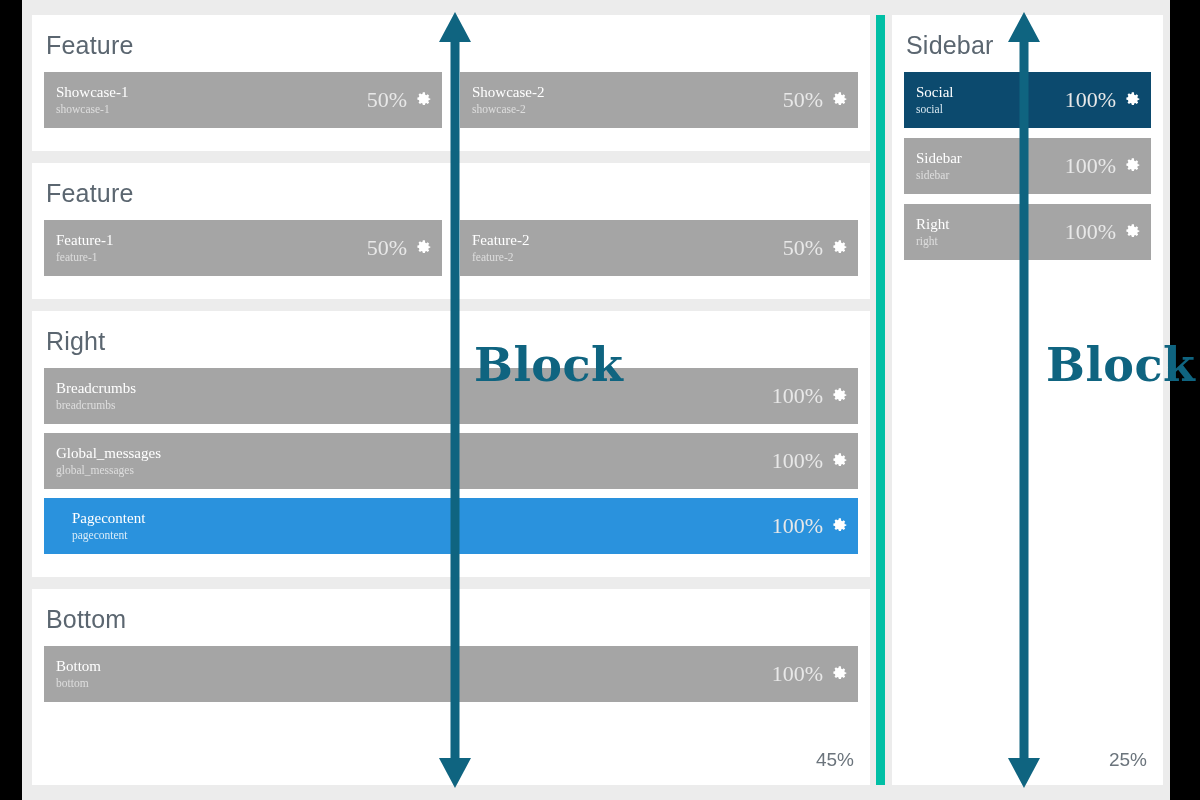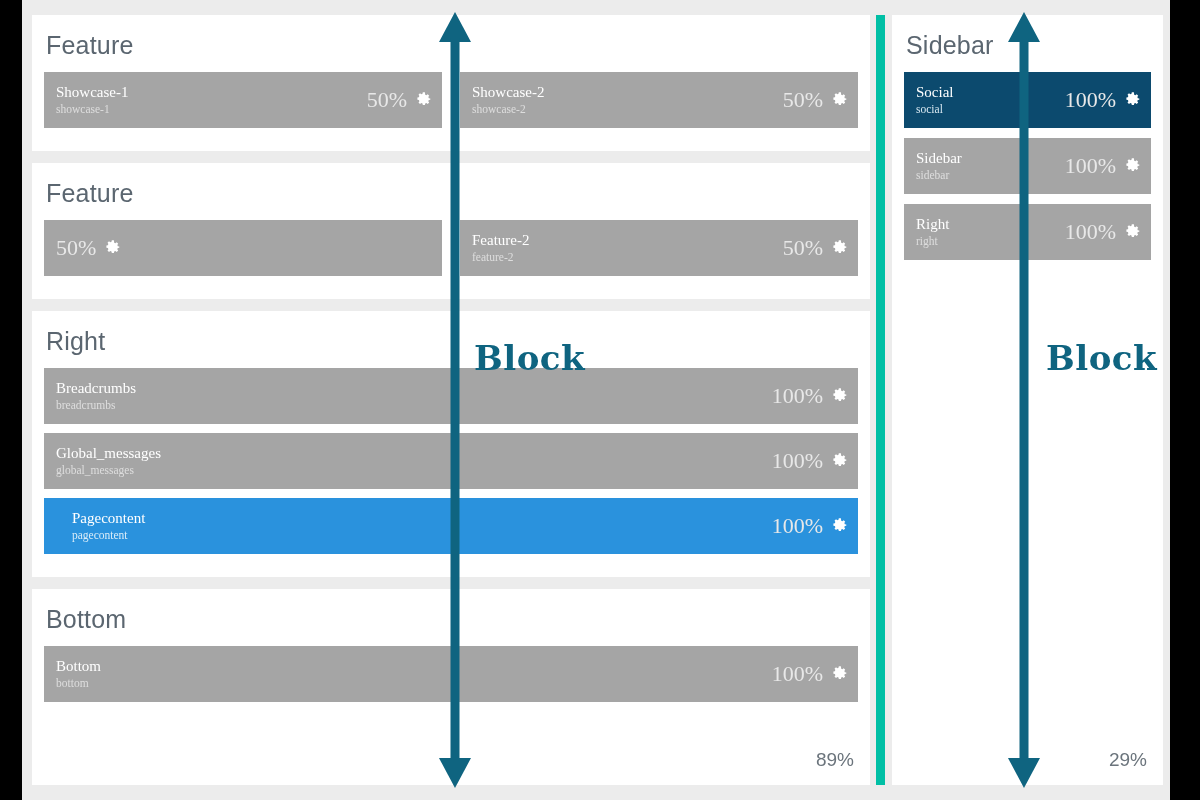--- a/index.html
+++ b/index.html
@@ -155,21 +155,21 @@
   }
   #arrow-main { left: 435px; }
   #arrow-side { left: 1004px; }
   .big-arrow svg { display: block; }
 
   
   .block-caption {
     position: absolute;
     font-family: "DejaVu Serif", "Liberation Serif", serif;
     font-weight: 700;
-    font-size: 34px;
+    font-size: 46px;
     color: #0f6480;
     letter-spacing: 0.5px;
     white-space: nowrap;
   }
   #caption-main { left: 474px; top: 338px; }
   #caption-side { left: 1046px; top: 338px; }
 </style>
 </head>
 <body>
 
@@ -209,20 +209,24 @@
         </div>
       </div>
     </div>
 
     <div class="section-gap"></div>
 
     <div class="section">
       <div class="section-title">Feature</div>
       <div class="rowset">
         <div class="block-row half spacer-right">
+          <div class="block-names">
+            <div class="block-title">Feature-1</div>
+            <div class="block-key">feature-1</div>
+          </div>
           <div class="block-pct">50%</div>
           <span class="gear-icon">
             <svg viewBox="0 0 16 16">
                 <path fill="#ffffff" d="M8 5.1a2.9 2.9 0 1 0 0 5.8 2.9 2.9 0 0 0 0-5.8zm0 4.3a1.4 1.4 0 1 1 0-2.8 1.4 1.4 0 0 1 0 2.8z"></path>
                 <path fill="#ffffff" d="M14.3 6.6l-1.5-.3a4.9 4.9 0 0 0-.5-1.2l.9-1.3-1.5-1.5-1.3.9a4.9 4.9 0 0 0-1.2-.5L8.9.2H6.8l-.3 1.5c-.4.1-.8.3-1.2.5l-1.3-.9-1.5 1.5.9 1.3c-.2.4-.4.8-.5 1.2l-1.5.3v2.1l1.5.3c.1.4.3.8.5 1.2l-.9 1.3 1.5 1.5 1.3-.9c.4.2.8.4 1.2.5l.3 1.5h2.1l.3-1.5c.4-.1.8-.3 1.2-.5l1.3.9 1.5-1.5-.9-1.3c.2-.4.4-.8.5-1.2l1.5-.3V6.6z"></path>
               </svg>
           </span>
         </div>
         <div class="block-row half">
           <div class="block-names">
@@ -301,21 +305,21 @@
           <span class="gear-icon">
             <svg viewBox="0 0 16 16">
                 <path fill="#ffffff" d="M8 5.1a2.9 2.9 0 1 0 0 5.8 2.9 2.9 0 0 0 0-5.8zm0 4.3a1.4 1.4 0 1 1 0-2.8 1.4 1.4 0 0 1 0 2.8z"></path>
                 <path fill="#ffffff" d="M14.3 6.6l-1.5-.3a4.9 4.9 0 0 0-.5-1.2l.9-1.3-1.5-1.5-1.3.9a4.9 4.9 0 0 0-1.2-.5L8.9.2H6.8l-.3 1.5c-.4.1-.8.3-1.2.5l-1.3-.9-1.5 1.5.9 1.3c-.2.4-.4.8-.5 1.2l-1.5.3v2.1l1.5.3c.1.4.3.8.5 1.2l-.9 1.3 1.5 1.5 1.3-.9c.4.2.8.4 1.2.5l.3 1.5h2.1l.3-1.5c.4-.1.8-.3 1.2-.5l1.3.9 1.5-1.5-.9-1.3c.2-.4.4-.8.5-1.2l1.5-.3V6.6z"></path>
               </svg>
           </span>
         </div>
       </div>
     </div>
 
-    <div class="col-footer">89%</div>
+    <div class="col-footer">45%</div>
   </div>
 
   <div id="col-divider"></div>
 
   <div id="col-side" class="panel-col">
     <div class="section">
       <div class="section-title">Sidebar</div>
       <div class="rowset stacked">
         <div class="block-row full sel-2">
           <div class="block-names">
@@ -352,21 +356,21 @@
           <span class="gear-icon">
             <svg viewBox="0 0 16 16">
                 <path fill="#ffffff" d="M8 5.1a2.9 2.9 0 1 0 0 5.8 2.9 2.9 0 0 0 0-5.8zm0 4.3a1.4 1.4 0 1 1 0-2.8 1.4 1.4 0 0 1 0 2.8z"></path>
                 <path fill="#ffffff" d="M14.3 6.6l-1.5-.3a4.9 4.9 0 0 0-.5-1.2l.9-1.3-1.5-1.5-1.3.9a4.9 4.9 0 0 0-1.2-.5L8.9.2H6.8l-.3 1.5c-.4.1-.8.3-1.2.5l-1.3-.9-1.5 1.5.9 1.3c-.2.4-.4.8-.5 1.2l-1.5.3v2.1l1.5.3c.1.4.3.8.5 1.2l-.9 1.3 1.5 1.5 1.3-.9c.4.2.8.4 1.2.5l.3 1.5h2.1l.3-1.5c.4-.1.8-.3 1.2-.5l1.3.9 1.5-1.5-.9-1.3c.2-.4.4-.8.5-1.2l1.5-.3V6.6z"></path>
               </svg>
           </span>
         </div>
       </div>
     </div>
 
-    <div class="col-footer">29%</div>
+    <div class="col-footer">25%</div>
   </div>
 
   <div class="big-arrow" id="arrow-main">
     <svg width="40" height="776" viewBox="0 0 40 776">
       <polygon points="20,0 36,30 4,30" fill="#0f6480"></polygon>
       <rect x="15.5" y="26" width="9" height="724" fill="#0f6480"></rect>
       <polygon points="20,776 36,746 4,746" fill="#0f6480"></polygon>
     </svg>
   </div>
 

